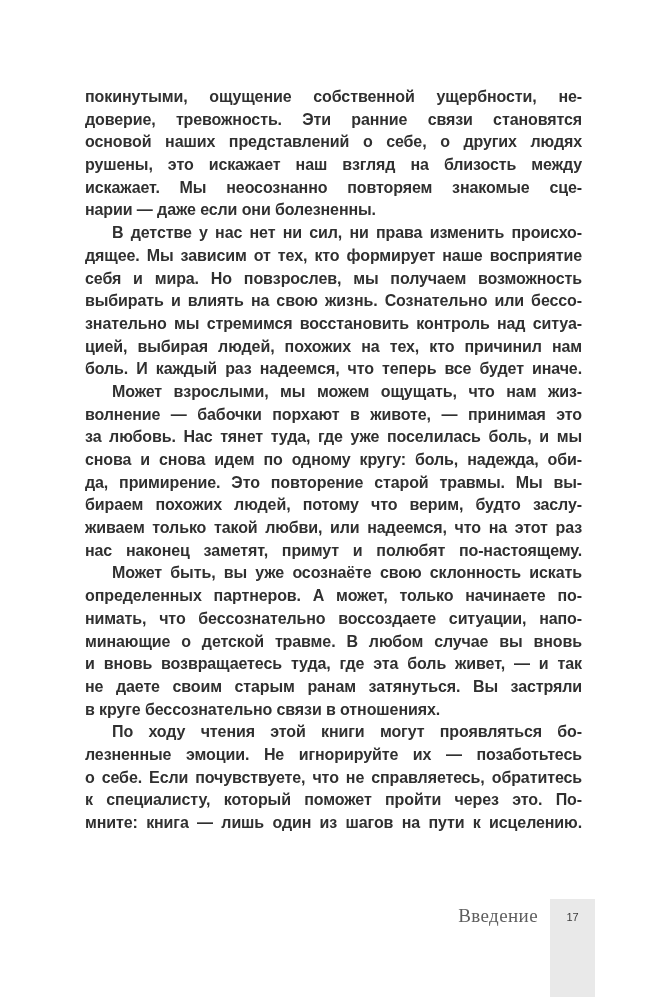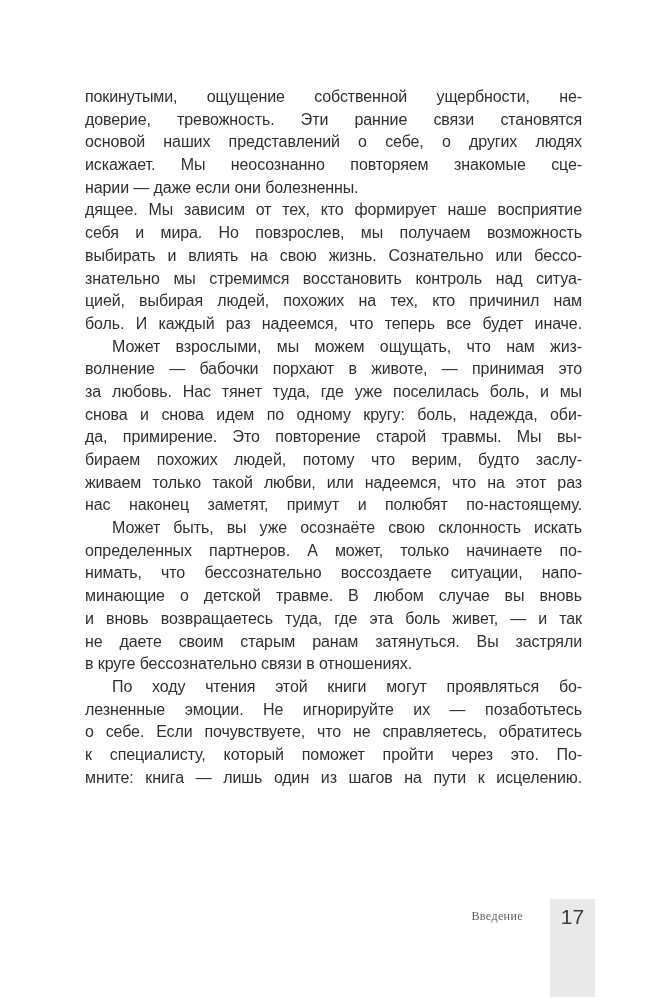--- a/index.html
+++ b/index.html
@@ -24,71 +24,74 @@
   }
   .text-block {
     position: absolute;
     left: 85px;
     top: 86px;
     width: 497px;
     font-size: 16px;
     line-height: 22.7px;
     letter-spacing: -0.1px;
     color: var(--body-text);
+    font-weight: bold;
   }
   .para { margin: 0; padding: 0; }
   .line {
     height: 22.7px;
     overflow: hidden;
     text-align: justify;
     text-align-last: justify;
   }
   .line.short-last { text-align-last: left; }
   .line.indent { text-indent: 27px; }
   .footer-label {
     position: absolute;
     top: 907px;
-    right: 142px;
+    right: 127px;
     font-family: "Liberation Serif", serif;
-    font-size: 12px;
+    font-size: 19px;
     line-height: 18px;
     letter-spacing: 0.4px;
     color: var(--footer-label);
     margin-left: 24px;
   }
   .page-number-box {
     position: absolute;
     left: 550px;
     top: 899px;
     width: 45px;
     height: 98px;
     background: var(--page-number-box-bg);
   }
   .page-number {
     display: block;
     margin-top: 9px;
     text-align: center;
-    font-size: 21px;
+    font-size: 11px;
     line-height: 18px;
     color: var(--page-number);
   }
 </style>
 </head>
 <body>
 
 <div class="page">
   <div class="text-block">
       <div class="para">
         <div class="line">покинутыми, ощущение собственной ущербности, не-</div>
         <div class="line">доверие, тревожность. Эти ранние связи становятся</div>
         <div class="line">основой наших представлений о себе, о других людях</div>
+        <div class="line">рушены, это искажает наш взгляд на близость между</div>
         <div class="line">искажает. Мы неосознанно повторяем знакомые сце-</div>
         <div class="line short-last">нарии — даже если они болезненны.</div>
       </div>
       <div class="para">
+        <div class="line indent">В детстве у нас нет ни сил, ни права изменить происхо-</div>
         <div class="line">дящее. Мы зависим от тех, кто формирует наше восприятие</div>
         <div class="line">себя и мира. Но повзрослев, мы получаем возможность</div>
         <div class="line">выбирать и влиять на свою жизнь. Сознательно или бессо-</div>
         <div class="line">знательно мы стремимся восстановить контроль над ситуа-</div>
         <div class="line">цией, выбирая людей, похожих на тех, кто причинил нам</div>
         <div class="line">боль. И каждый раз надеемся, что теперь все будет иначе.</div>
       </div>
       <div class="para">
         <div class="line indent">Может взрослыми, мы можем ощущать, что нам жиз-</div>
         <div class="line">волнение — бабочки порхают в животе, — принимая это</div>

